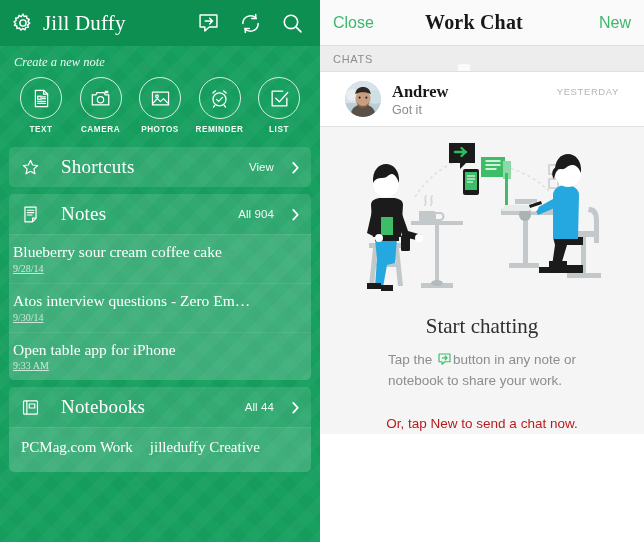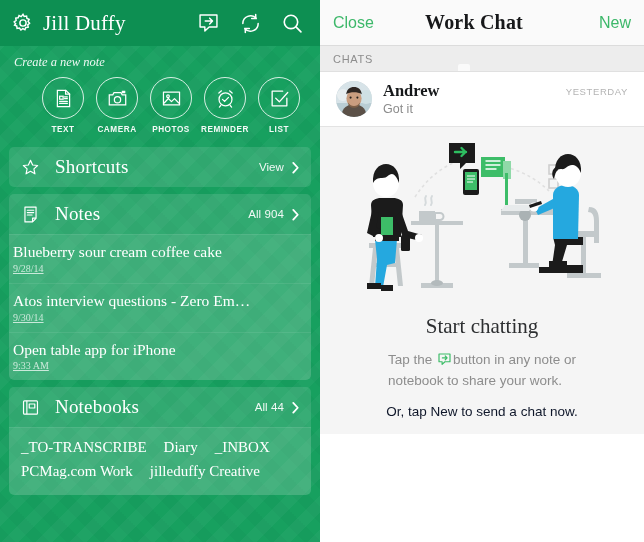--- a/index.html
+++ b/index.html
@@ -44,21 +44,21 @@
   }
   .topbar-icons { margin-left: auto; display: flex; gap: 19px; align-items: center; padding-right: 4px; }
   .tb-ico { width: 23px; height: 23px; display: block; }
 
   
   .create-label {
     font-family: "Liberation Serif", serif;
     font-style: italic; color: rgba(255,255,255,.93);
     font-size: 12.5px; padding: 9px 0 5px 14px;
   }
-  .create-row { display: flex; justify-content: flex-end; padding: 2px 14px 6px 14px; }
+  .create-row { display: flex; justify-content: space-between; padding: 2px 14px 6px 14px; }
   .create-item { display: flex; flex-direction: column; align-items: center; width: 54px; }
   .circ {
     width: 42px; height: 42px; border-radius: 50%;
     border: 1.4px solid rgba(255,255,255,.82);
     display: flex; align-items: center; justify-content: center;
   }
   .circ svg { width: 21px; height: 21px; display: block; }
   .create-cap {
     margin-top: 6px; font-size: 8.2px; letter-spacing: .55px;
     color: rgba(255,255,255,.95); font-weight: bold; white-space: nowrap;
@@ -72,23 +72,23 @@
     overflow: hidden;
   }
   .card-head {
     display: flex; align-items: center;
     padding: 9px 11px 9px 12px;
     min-height: 36px;
   }
   .card-head .hico { width: 19px; height: 19px; flex: 0 0 19px; }
   .card-title {
     font-family: "Liberation Serif", serif;
-    color: #fff; font-size: 19px; margin-left: 15px; letter-spacing: .2px;
-  }
-  .card-action { margin-left: auto; display: flex; align-items: center; gap: 7px; }
+    color: #fff; font-size: 19px; margin-left: 21px; letter-spacing: .2px;
+  }
+  .card-action { margin-left: auto; display: flex; align-items: center; gap: 17px; }
   .card-action-text { color: rgba(255,255,255,.93); font-size: 11.5px; letter-spacing: .1px; }
   .chev { width: 9px; height: 14px; display: block; }
 
   .row-sep { height: 1px; background: rgba(255,255,255,.14); }
   .note-row {
     background: rgba(255,255,255,.07);
     padding: 8px 12px 9px 4px;
   }
   .note-title {
     font-family: "Liberation Serif", serif;
@@ -134,22 +134,22 @@
     display: flex; align-items: center; padding: 0 13px;
     flex: 0 0 26px; position: relative;
   }
   .chats-bar-label { font-size: 11px; color: #8d8d8d; letter-spacing: .7px; }
   .chats-bar-nub {
     position: absolute; left: 138px; bottom: 0;
     width: 12px; height: 7px; background: #fafafa; border-radius: 2px 2px 0 0;
   }
 
   .chat-item {
-    background: #fff; display: flex; align-items: flex-start;
-    padding: 9px 16px; border-bottom: 1px solid #e3e3e3;
+    background: #fff; display: flex; align-items: center;
+    padding: 9px 25px; border-bottom: 1px solid #e3e3e3;
     flex: 0 0 auto;
   }
   .avatar {
     width: 36px; height: 36px; border-radius: 50%;
     flex: 0 0 36px; overflow: hidden;
     background: #cfd8dc; position: relative;
   }
   .chat-meta { margin-left: 11px; }
   .chat-name {
     font-family: "Liberation Serif", serif;
@@ -164,21 +164,21 @@
   }
   .illus { width: 258px; height: 168px; display: block; }
   .empty-title {
     font-family: "Liberation Serif", serif;
     font-size: 21px; color: #2d2f31; margin-top: 7px;
   }
   .empty-p {
     font-size: 13.5px; color: #8d8d8d; 
     line-height: 1.55; margin-top: 11px; max-width: 270px;
   }
-  .empty-p2 { font-size: 13.5px; color: #0f172a; text-align: center; margin-top: 12px; }
+  .empty-p2 { font-size: 13.5px; color: #b91c1c; text-align: center; margin-top: 24px; }
   .inline-ico { width: 15px; height: 15px; vertical-align: -3px; margin: 0 1px; }
 </style>
 </head>
 <body>
 
 <div class="screen">
 
   <div class="left">
     <div class="left-inner">
 
@@ -343,25 +343,20 @@
             <span class="card-action-text">All 44</span>
             <span class="chev">
               <svg viewBox="0 0 12 18" fill="none" stroke="#ffffff" stroke-width="2.4" stroke-linecap="round" stroke-linejoin="round">
                   <path d="M3 2.5L9 9l-6 6.5"></path>
                 </svg>
             </span>
           </span>
         </div>
         <div class="row-sep"></div>
         <div class="nb-body">
-          <div class="nb-line">
-            <span>_TO-TRANSCRIBE</span>
-            <span>Diary</span>
-            <span>_INBOX</span>
-          </div>
           <div class="nb-line">
             <span>PCMag.com Work</span>
             <span>jilleduffy Creative</span>
           </div>
         </div>
       </div>
 
     </div>
   </div>
 

